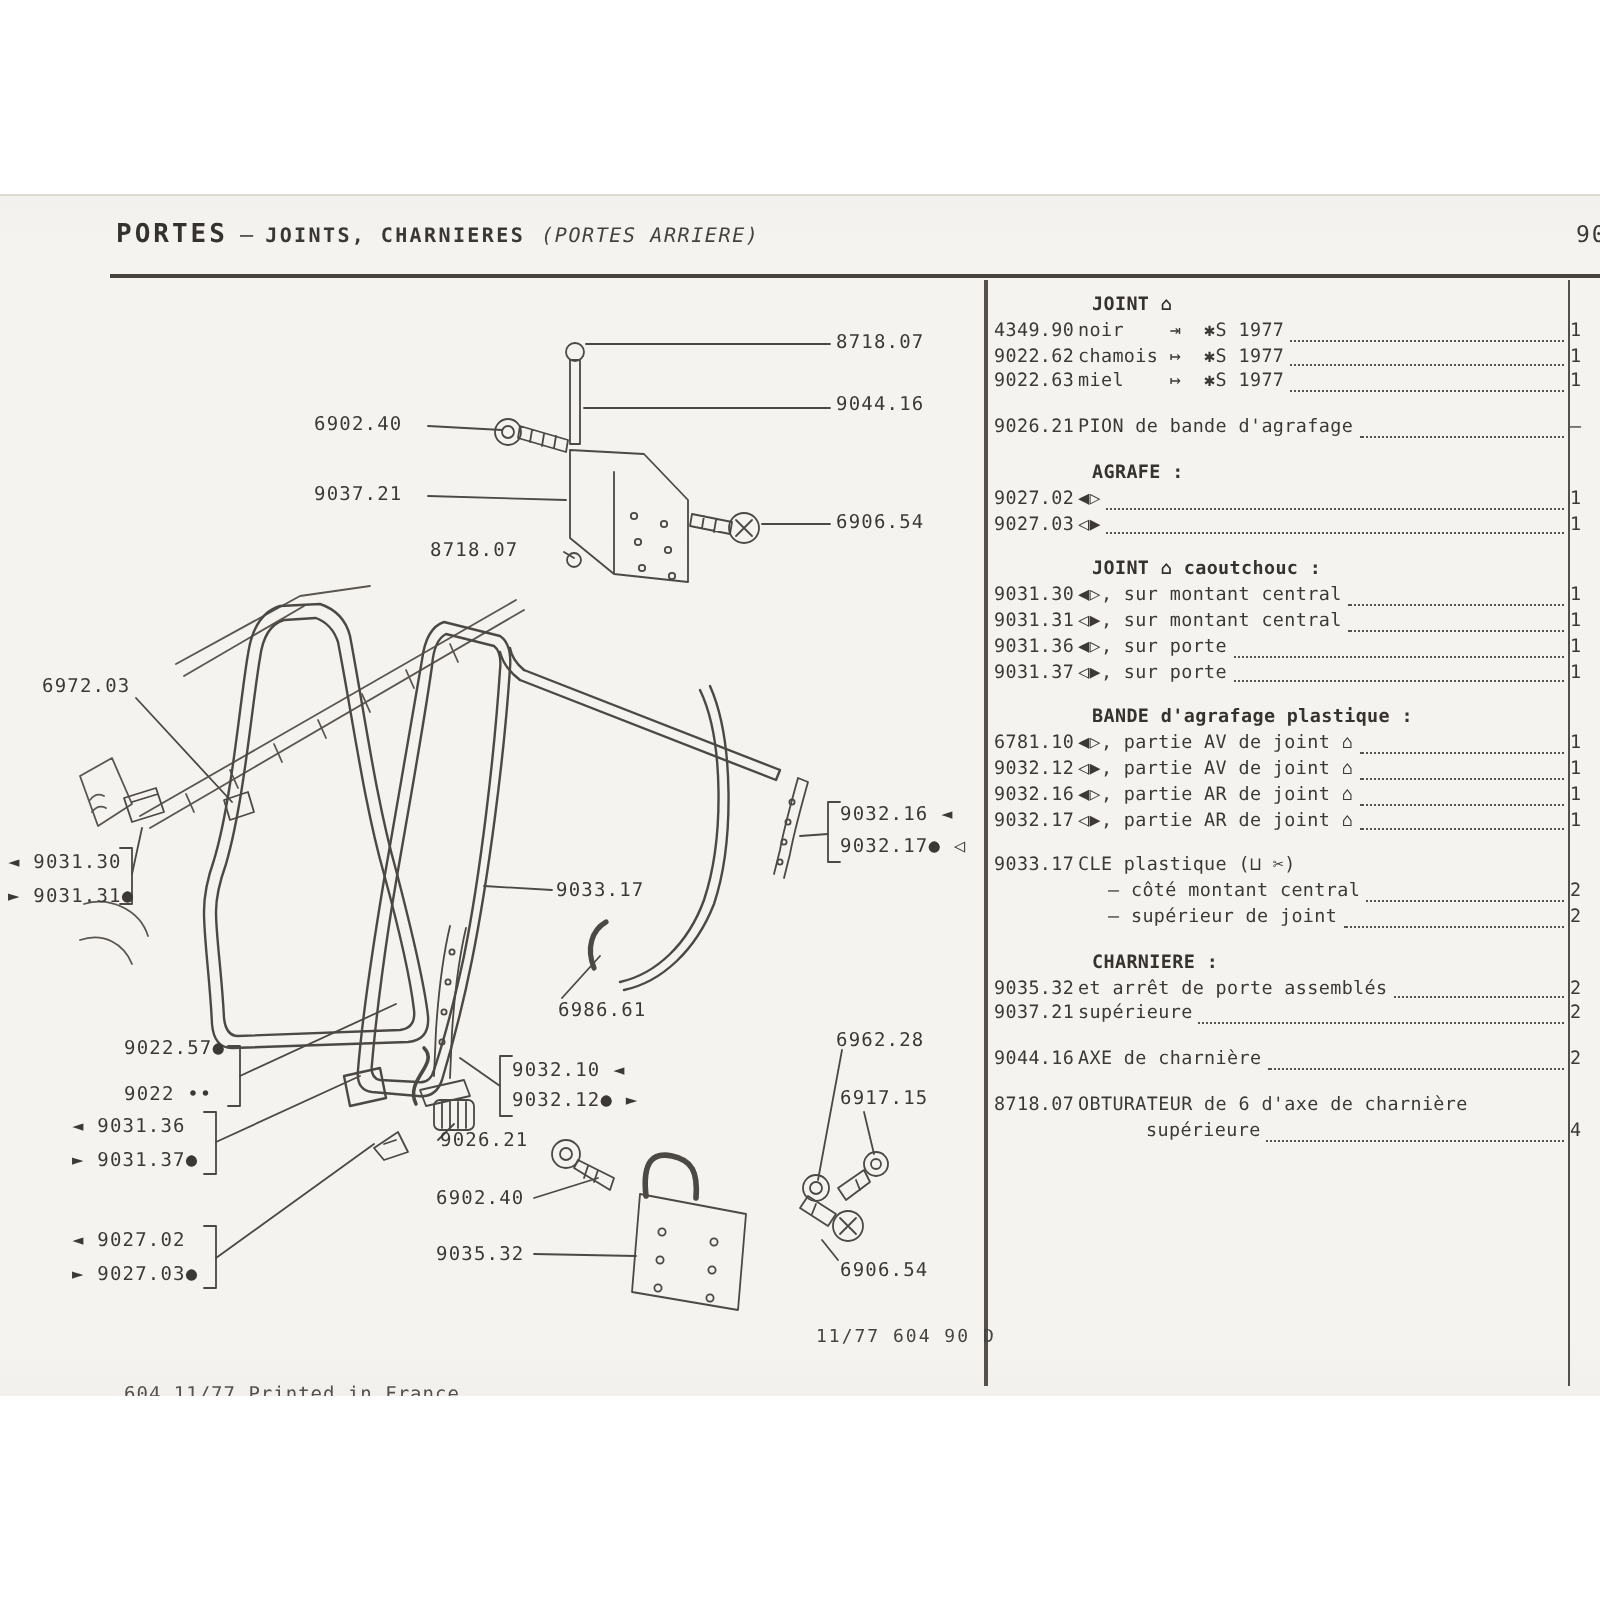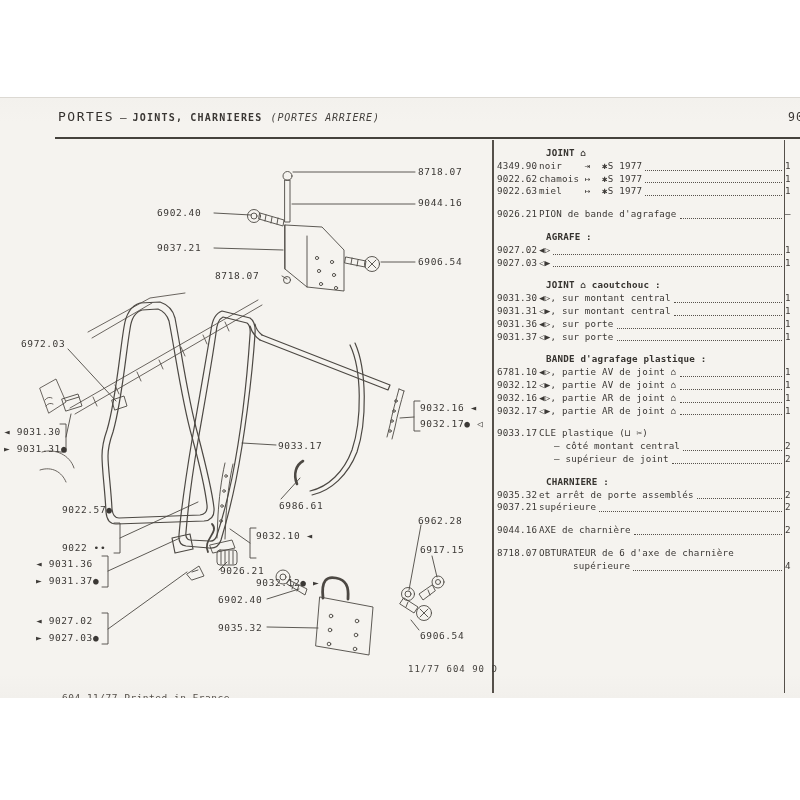--- a/index.html
+++ b/index.html
@@ -3,21 +3,21 @@
 <meta charset="utf-8">
 <style>
   html,body{margin:0;padding:0;background:#ffffff;}
   .page{position:relative;width:800px;height:800px;background:#ffffff;overflow:hidden;
         font-family:"DejaVu Sans Mono","DejaVu Sans",monospace;color:#3b3835;}
   .paper{position:absolute;left:0;top:97px;width:800px;height:600px;
          background:linear-gradient(180deg,#f3f1ed 0%,#f5f3ef 4%,#f5f3ef 96%,#f2f0ec 100%);
          border-top:1px solid #dcd9d3;overflow:hidden;}
   
   .title{position:absolute;left:58px;top:106px;white-space:nowrap;}
-  .t-main{font-size:13px;letter-spacing:1.5px;font-weight:normal;color:#34312e;}
+  .t-main{font-size:13px;letter-spacing:1.5px;font-weight:bold;color:#34312e;}
   .t-sep{font-size:11px;margin:0 6px;color:#34312e;}
   .t-sub{font-size:10px;letter-spacing:1.2px;font-weight:bold;color:#3a3734;}
   .t-it{font-size:10px;letter-spacing:0.8px;font-style:italic;margin-left:8px;color:#45423e;}
   .pagenum{position:absolute;left:788px;top:12px;font-size:11.5px;letter-spacing:1px;color:#3a3734;}
   .hrule{position:absolute;left:55px;top:137px;width:745px;height:2px;background:#45423d;}
   .vrule{position:absolute;top:140px;width:1.5px;height:553px;background:#55504a;}
   .v1{left:492px;} .v2{left:783.5px;}
   
   .dl{position:absolute;font-size:9.5px;letter-spacing:0.6px;white-space:pre;color:#3b3835;}
   .art{position:absolute;left:0;top:0;width:800px;height:800px;pointer-events:none;}
@@ -203,26 +203,26 @@
   <div class="dl" style="left:157px;top:242px">9037.21</div>
   <div class="dl" style="left:418px;top:256px">6906.54</div>
   <div class="dl" style="left:215px;top:270px">8718.07</div>
   <div class="dl" style="left:21px;top:338px">6972.03</div>
   <div class="dl" style="left:4px;top:426px">◄ 9031.30</div>
   <div class="dl" style="left:4px;top:443px">► 9031.31●</div>
   <div class="dl" style="left:278px;top:440px">9033.17</div>
   <div class="dl" style="left:420px;top:402px">9032.16 ◄</div>
   <div class="dl" style="left:420px;top:418px">9032.17● ◁</div>
   <div class="dl" style="left:279px;top:500px">6986.61</div>
-  <div class="dl" style="left:62px;top:504px">9022.57●</div>
+  <div class="dl" style="left:62px;top:519px">9022.57●</div>
   <div class="dl" style="left:62px;top:542px">9022 ••</div>
   <div class="dl" style="left:36px;top:558px">◄ 9031.36</div>
   <div class="dl" style="left:36px;top:575px">► 9031.37●</div>
   <div class="dl" style="left:256px;top:530px">9032.10 ◄</div>
-  <div class="dl" style="left:256px;top:577px">9032.12● ►</div>
+  <div class="dl" style="left:256px;top:545px">9032.12● ►</div>
   <div class="dl" style="left:220px;top:565px">9026.21</div>
   <div class="dl" style="left:218px;top:594px">6902.40</div>
   <div class="dl" style="left:218px;top:622px">9035.32</div>
   <div class="dl" style="left:418px;top:515px">6962.28</div>
   <div class="dl" style="left:420px;top:544px">6917.15</div>
   <div class="dl" style="left:420px;top:630px">6906.54</div>
   <div class="dl" style="left:36px;top:615px">◄ 9027.02</div>
   <div class="dl" style="left:36px;top:632px">► 9027.03●</div>
 
   <div class="plate">11/77  604  90 D</div>

